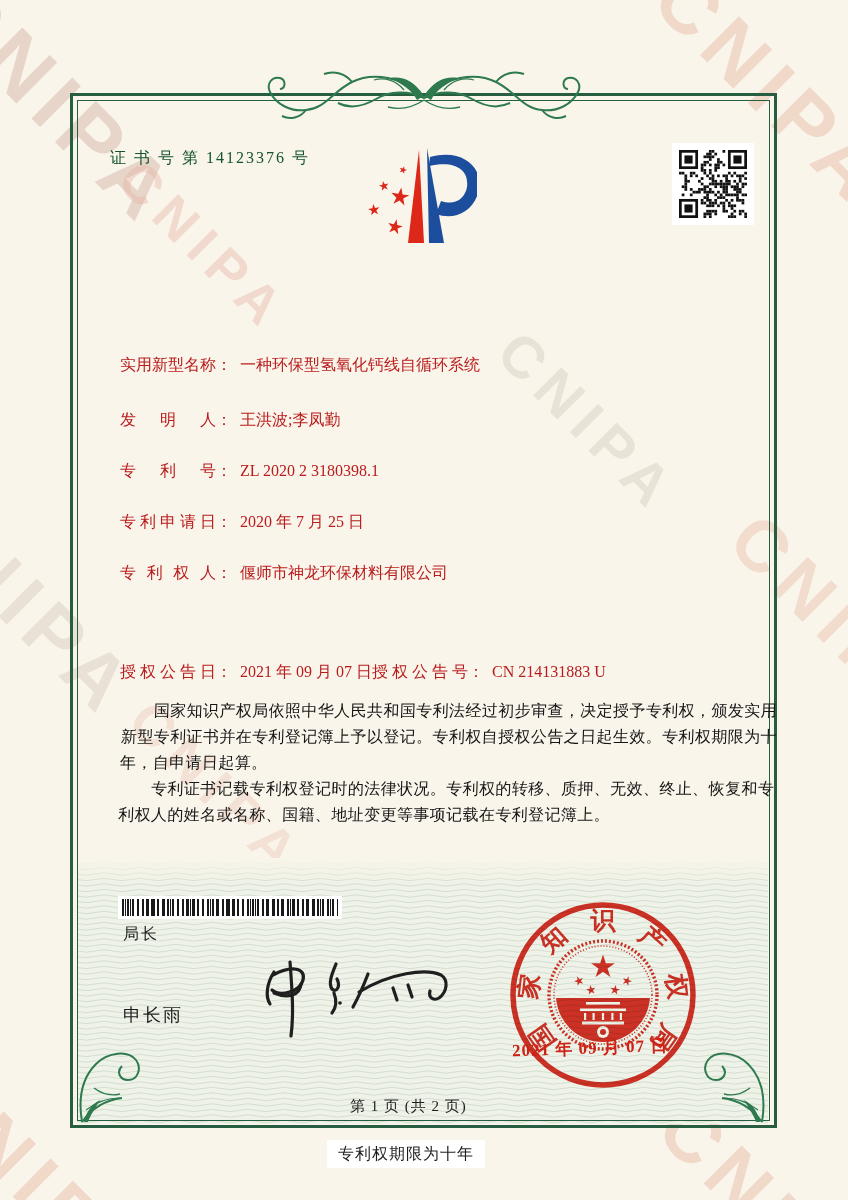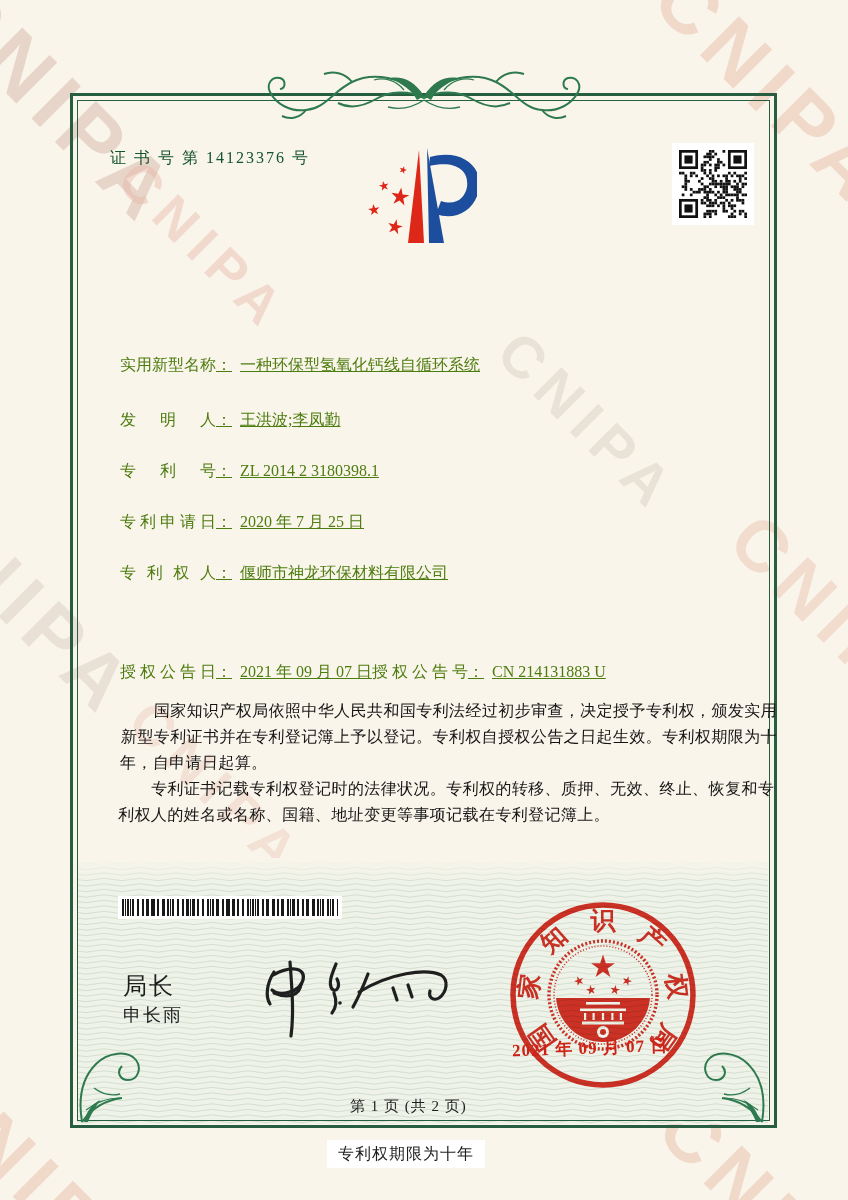--- a/index.html
+++ b/index.html
@@ -18,21 +18,21 @@
   
   .frame-outer{left:70px;top:93px;width:701px;height:1029px;border:3px solid #275e41;z-index:5;pointer-events:none;}
   .frame-inner{left:77px;top:100px;width:691px;height:1019px;border:1px solid #275e41;z-index:5;pointer-events:none;}
   
   .cert-no{left:110px;top:148px;font-size:16px;letter-spacing:2px;color:#14532d;z-index:6;font-family:Liberation Serif, serif;}
   .title{
     left:226px;top:255px;font-size:37px;font-weight:900;letter-spacing:3px;
     white-space:nowrap;z-index:6;text-shadow:.6px 0 0 #111;
   }
   
-  .frow{position:absolute;left:120px;font-size:16px;color:#4d7c0f;white-space:nowrap;z-index:6;text-decoration:underline;}
+  .frow{position:absolute;left:120px;font-size:16px;color:#b91c1c;white-space:nowrap;z-index:6;}
   .flabel{display:inline-block;width:96px;text-align:justify;text-align-last:justify;vertical-align:top;}
   .fval{margin-left:8px;}
   .pair2{}
   
   .body-text{
     left:120px;top:698px;width:668px;z-index:6;font-size:16px;line-height:26px;
     letter-spacing:.4px;color:#151515;transform:skewX(-2deg);
   }
   .body-text p{margin:0;text-indent:2em;}
   
@@ -40,21 +40,21 @@
   .band .fade{position:absolute;left:0;top:0;width:100%;height:26px;background:linear-gradient(180deg,#f9f5ea,rgba(249,245,234,0));}
   
   .barcode{left:118px;top:896px;width:224px;height:23px;background:#fff;z-index:6;padding:0;}
   .barcode .bars{
     position:absolute;left:4px;top:3px;right:4px;bottom:3px;
     background-image:
       repeating-linear-gradient(90deg,#191919 0 2px,transparent 2px 5px),
       repeating-linear-gradient(90deg,#191919 0 1px,transparent 1px 8px),
       repeating-linear-gradient(90deg,transparent 0 3px,#191919 3px 4px,transparent 4px 13px);
   }
-  .director-title{left:123px;top:970px;font-size:24px;z-index:6;letter-spacing:2px;}
+  .director-title{left:123px;top:924px;font-size:16px;z-index:6;letter-spacing:2px;}
   .director-name{left:123px;top:1003px;font-size:18px;z-index:6;letter-spacing:2px;}
   .sig{left:240px;top:930px;z-index:6;}
   
   .seal{left:507px;top:899px;z-index:3;opacity:.95;mix-blend-mode:multiply;}
   .seal-date{
     left:512px;top:1036px;width:190px;font-size:17px;font-weight:bold;color:#cf2114;
     letter-spacing:1px;transform:rotate(-2deg);z-index:4;white-space:nowrap;
   }
   .page-info{left:350px;top:1097px;font-size:15px;z-index:6;letter-spacing:1px;}
   .cont-note{
@@ -388,21 +388,21 @@
   </div>
 
 
   <div class="frow" style="top:355px;">
     <span class="flabel">实用新型名称</span><span>：</span><span class="fval">一种环保型氢氧化钙线自循环系统</span>
   </div>
   <div class="frow" style="top:410px;">
     <span class="flabel">发明人</span><span>：</span><span class="fval">王洪波;李凤勤</span>
   </div>
   <div class="frow" style="top:461px;">
-    <span class="flabel">专利号</span><span>：</span><span class="fval">ZL 2014 2 3180398.1</span>
+    <span class="flabel">专利号</span><span>：</span><span class="fval">ZL 2020 2 3180398.1</span>
   </div>
   <div class="frow" style="top:512px;">
     <span class="flabel">专利申请日</span><span>：</span><span class="fval">2020 年 7 月 25 日</span>
   </div>
   <div class="frow" style="top:563px;">
     <span class="flabel">专利权人</span><span>：</span><span class="fval">偃师市神龙环保材料有限公司</span>
   </div>
   <div class="frow" style="top:662px;">
     <span class="flabel">授权公告日</span><span>：</span><span class="fval">2021 年 09 月 07 日</span><span class="flabel pair2">授权公告号</span><span>：</span><span class="fval">CN 214131883 U</span>
   </div>

